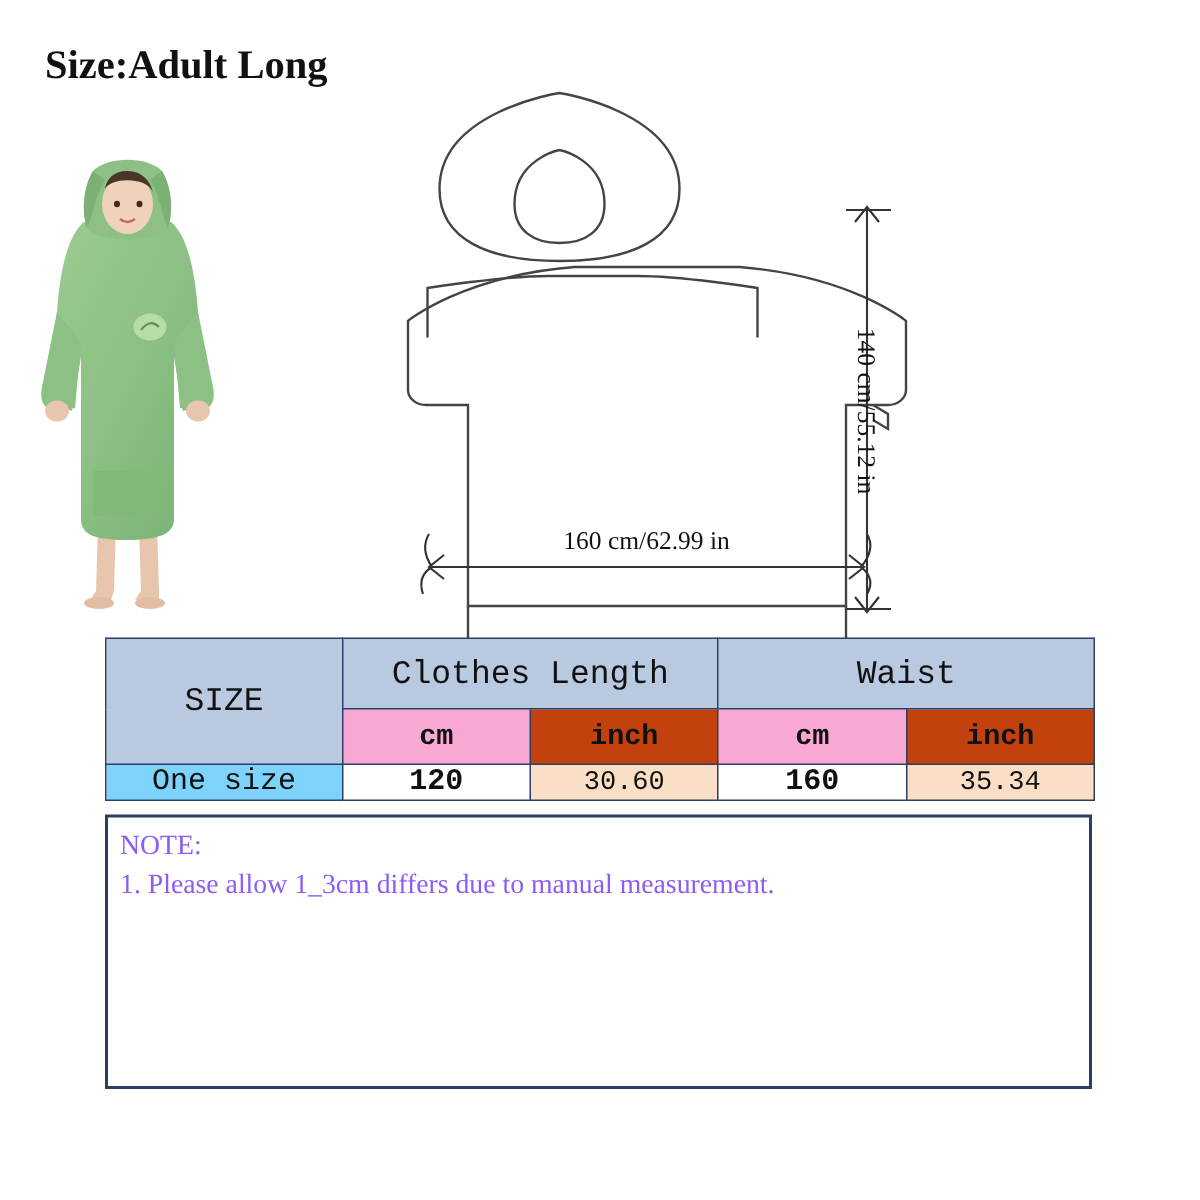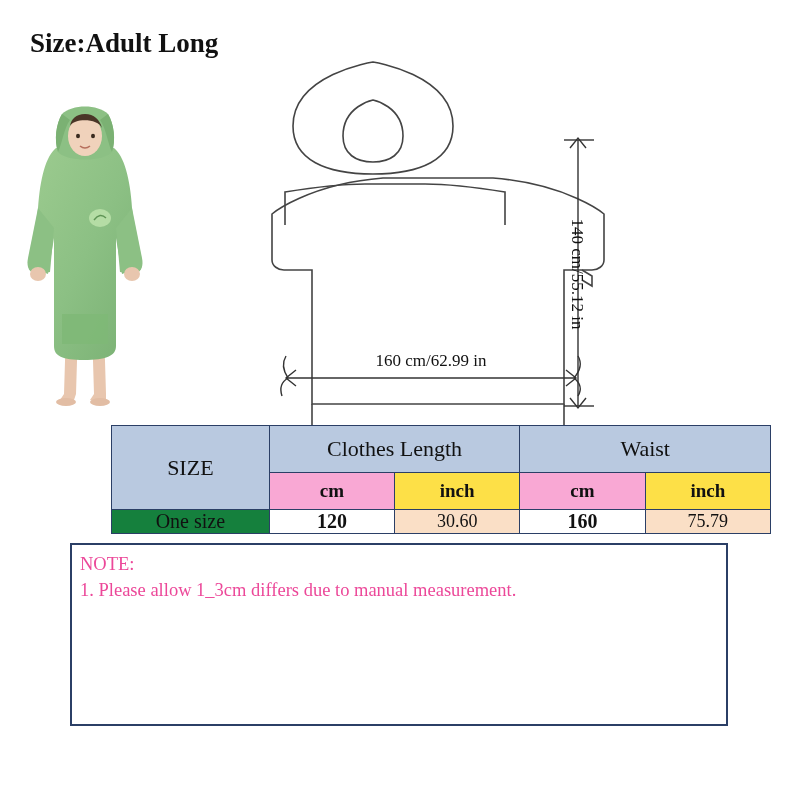--- a/index.html
+++ b/index.html
@@ -30,74 +30,73 @@
   
   .drawing{
     position:absolute;left:170px;top:48px;width:520px;height:380px;
   }
   .drawing svg{display:block;}
 
   
   .sizetable{
     position:absolute;left:70px;top:425px;width:660px;
     border-collapse:collapse;
-    font-family:Liberation Serif, serif;
-    margin-left:41px;
+    font-family:Liberation Mono, monospace;
   }
   .sizetable td,.sizetable th{
     border:1px solid #2b3f66;
     text-align:center;
     padding:0;
   }
   .hdr-blue{
     background:#b9c9e0;
     font-size:22px;
     font-weight:normal;
     height:46px;
   }
   .sub-blue{
     background:#f9a8d4;
     font-size:19px;
     font-weight:bold;
     height:36px;
   }
   .sub-peach{
-    background:#fde047;
+    background:#c2410c;
     font-size:19px;
     font-weight:bold;
     height:36px;
   }
   .cell-cm{
     background:#ffffff;
     font-size:20px;
     font-weight:bold;
   }
   .cell-inch{
     background:#fadfc6;
     font-size:18px;
   }
   .size-label{
-    background:#15803d;
+    background:#7dd3fc;
     font-size:20px;
     font-weight:normal;
   }
 
   
   .notebox{
     position:absolute;left:70px;top:543px;width:658px;height:183px;
     border:2px solid #2b3f66;
     box-sizing:border-box;
     padding:6px 10px 0 8px;
     background:#ffffff;
   }
   .notebox .line{
     font-size:18.5px;
     line-height:26px;
     font-family:"Liberation Serif", serif;
-    color:#ec4899;
+    color:#8b5cf6;
   }
   .notebox .line.first{font-weight:normal;}
 </style>
 </head>
 <body>
 
 <div class="page">
 
   <div class="title">Size:Adult Long</div>
 
@@ -196,21 +195,21 @@
       <th class="sub-blue" style="width:115px;">cm</th>
       <th class="sub-peach" style="width:115px;">inch</th>
       <th class="sub-blue" style="width:115px;">cm</th>
       <th class="sub-peach" style="width:115px;">inch</th>
     </tr>
     <tr>
       <td class="size-label">One size</td>
       <td class="cell-cm">120</td>
       <td class="cell-inch">30.60</td>
       <td class="cell-cm">160</td>
-      <td class="cell-inch">75.79</td>
+      <td class="cell-inch">35.34</td>
     </tr>
   </tbody>
     </table>
 
   <div class="notebox">
     <div class="line first">NOTE:</div>
     <div class="line">1. Please allow 1_3cm differs due to manual measurement.</div>
   </div>
 
 </div>

